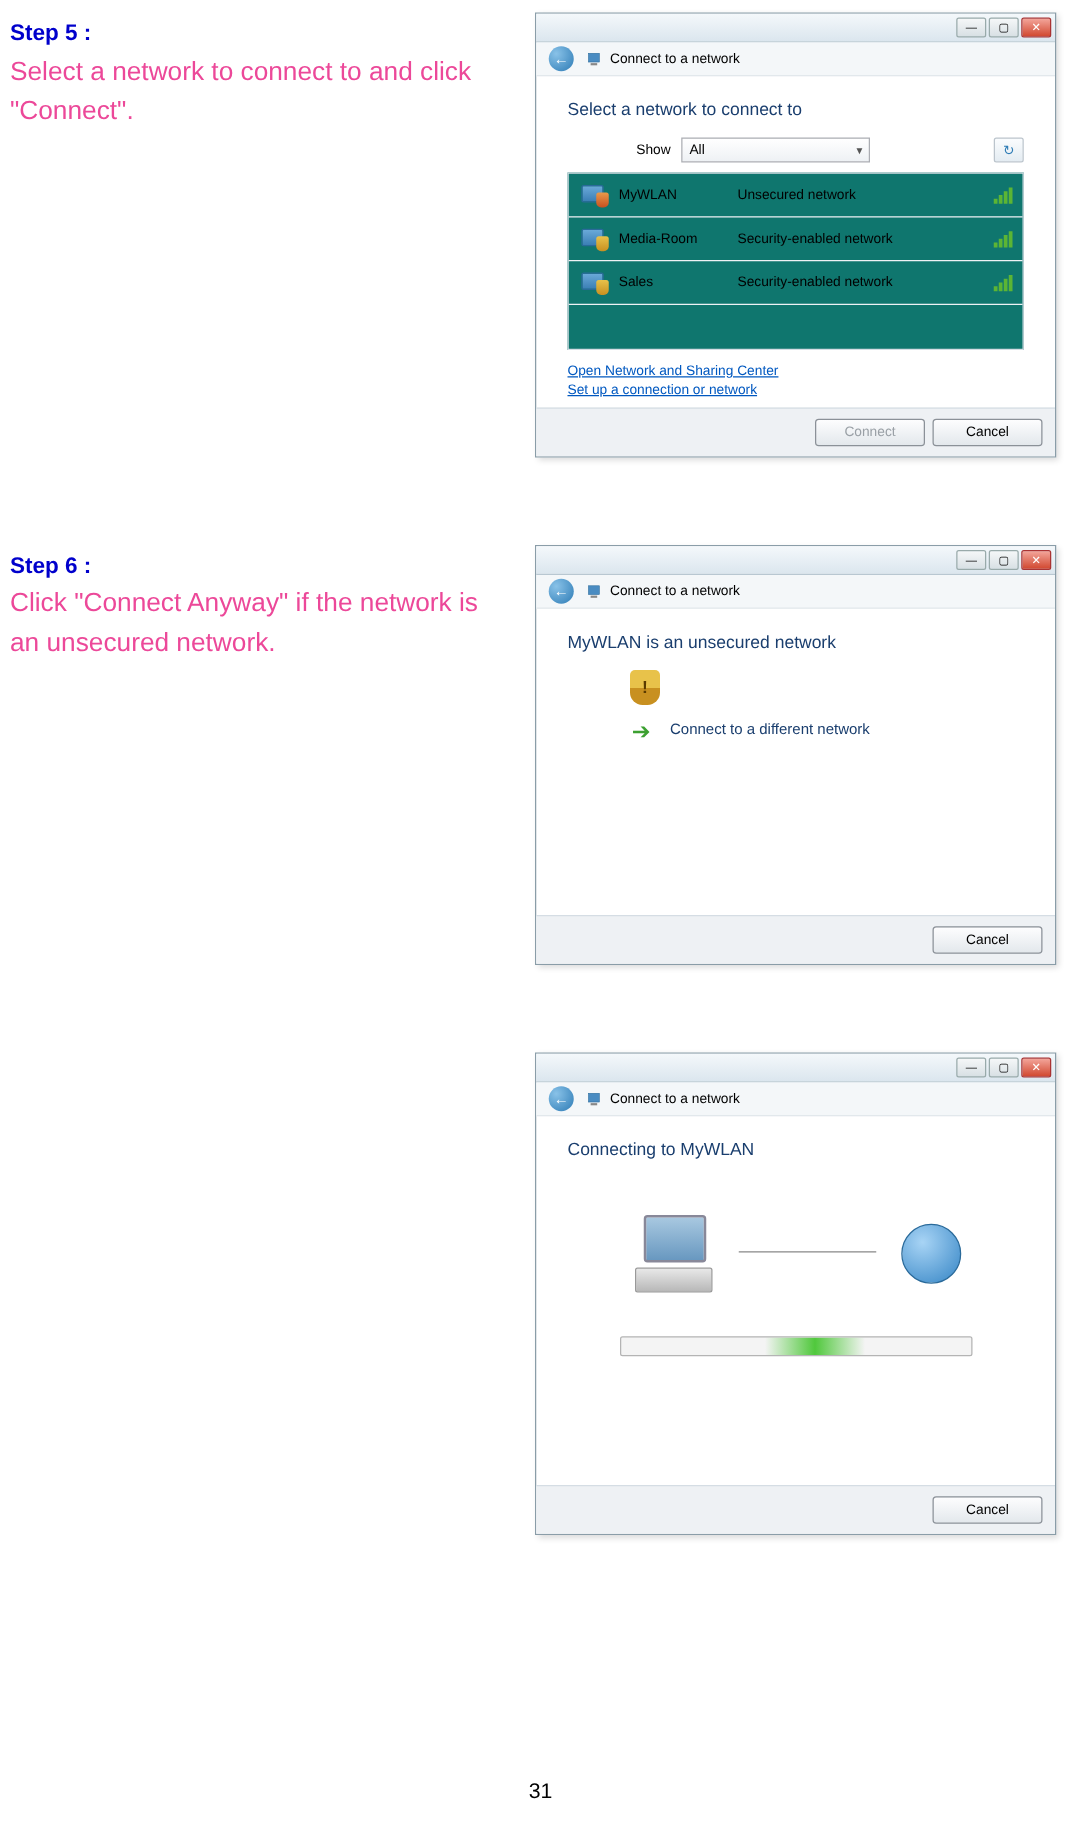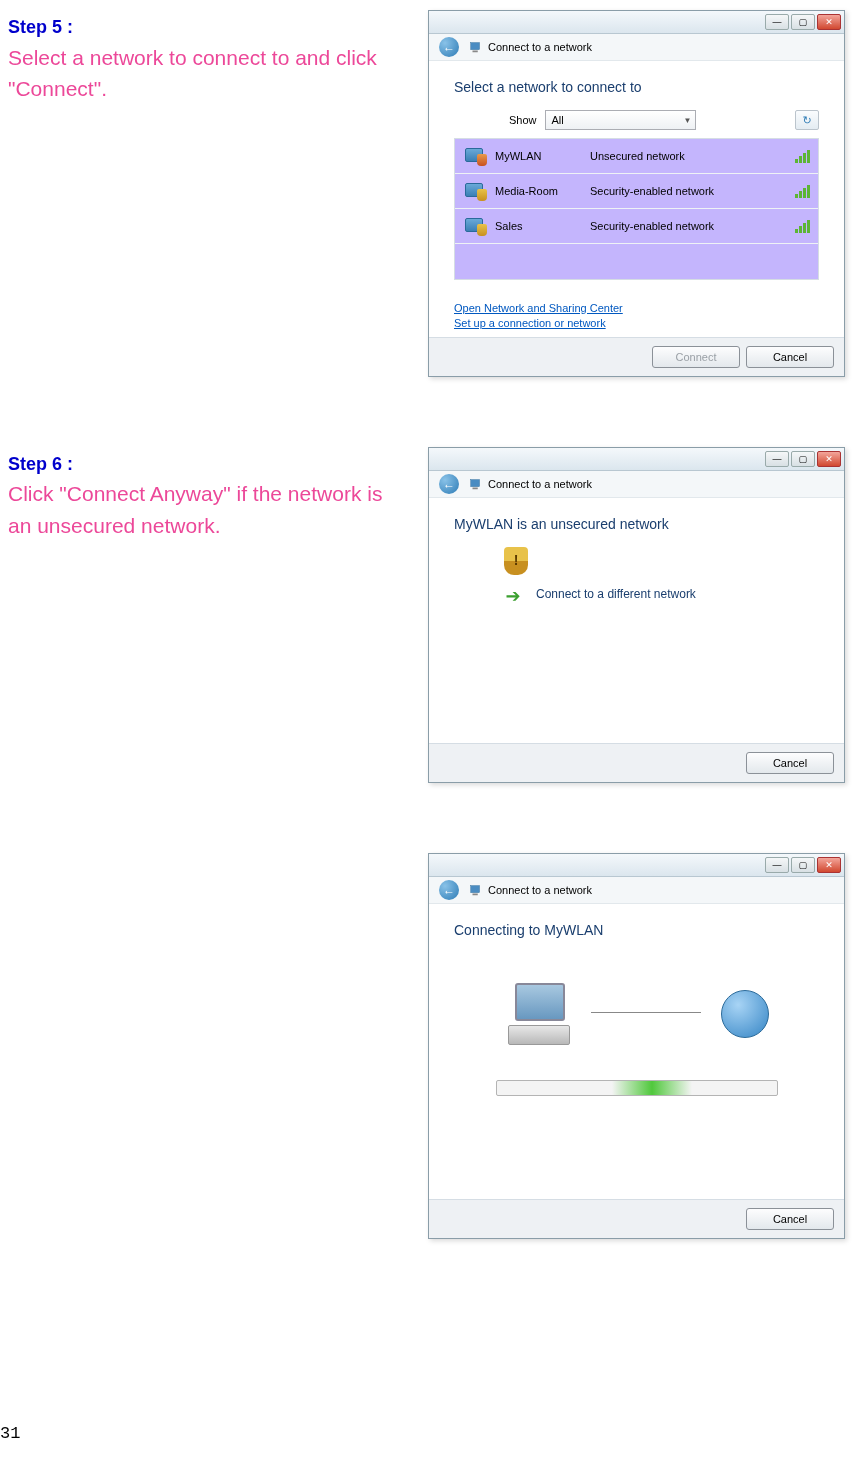--- a/index.html
+++ b/index.html
@@ -138,22 +138,22 @@
     display: flex;
     align-items: center;
     justify-content: center;
     color: #2d7bb5;
     font-size: 11px;
     border-radius: 2px;
   }
   .network-list {
     border: 1px solid #d5dde4;
     min-height: 140px;
-    background: #c4b5fd;
-    margin-bottom: 21px;
+    background: #0f766e;
+    margin-bottom: 10px;
   }
   .network-row {
     display: flex;
     align-items: center;
     padding: 7px 8px;
     border-bottom: 1px solid #eef2f5;
     font-size: 11px;
   }
   .net-icon {
     width: 24px;
@@ -334,22 +334,22 @@
     left: 115px;
     width: 80px;
     height: 100%;
     background: linear-gradient(90deg, rgba(80,200,60,0) 0%, #50c83c 50%, rgba(80,200,60,0) 100%);
   }
   .page-number {
     position: absolute;
     bottom: 15px;
     left: 0;
     right: 0;
-    text-align: left;
-    font-family: Liberation Mono, monospace;
+    text-align: center;
+    font-family: Liberation Sans, sans-serif;
     font-size: 17px;
   }
 </style>
 </head>
 <body>
 
 <div class="page">
 
   <div class="instruction-block">
     <div class="instruction-text">

